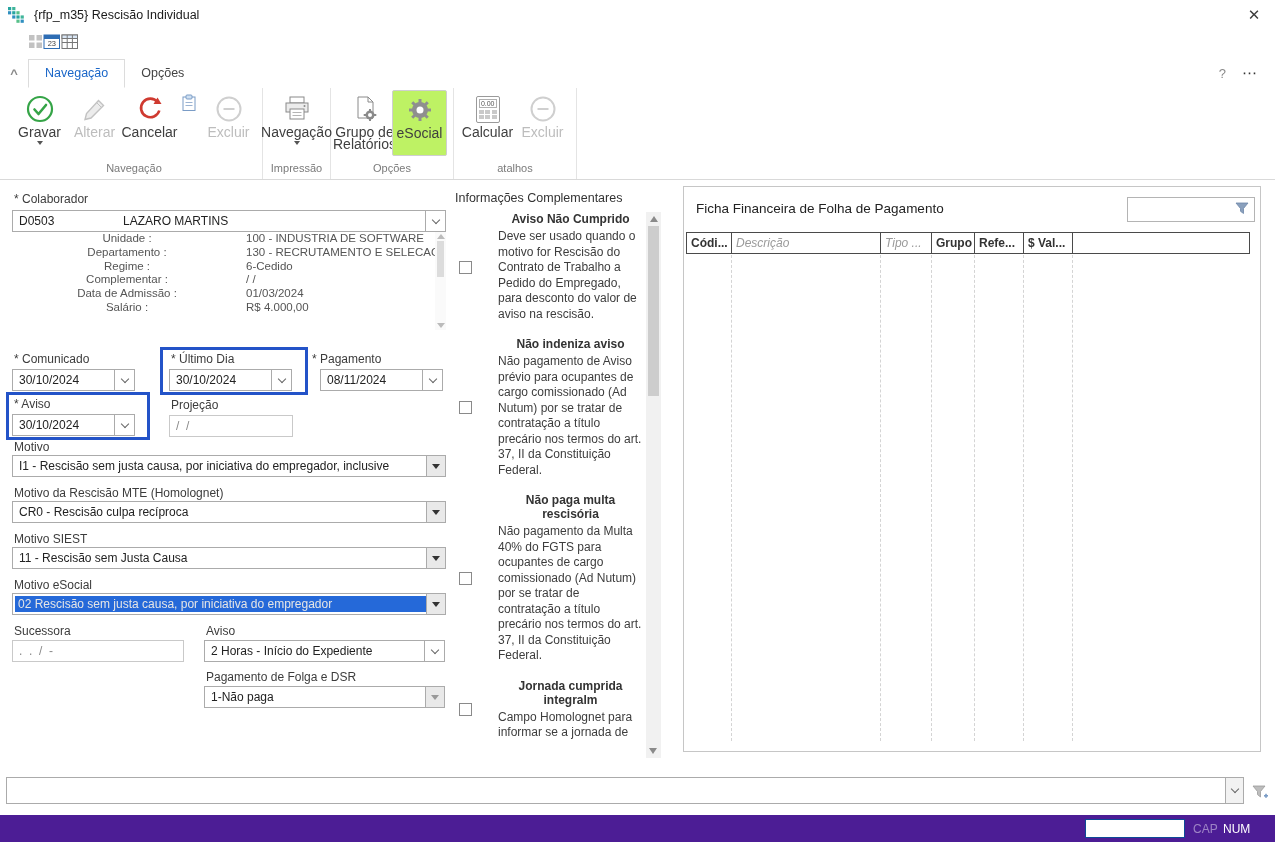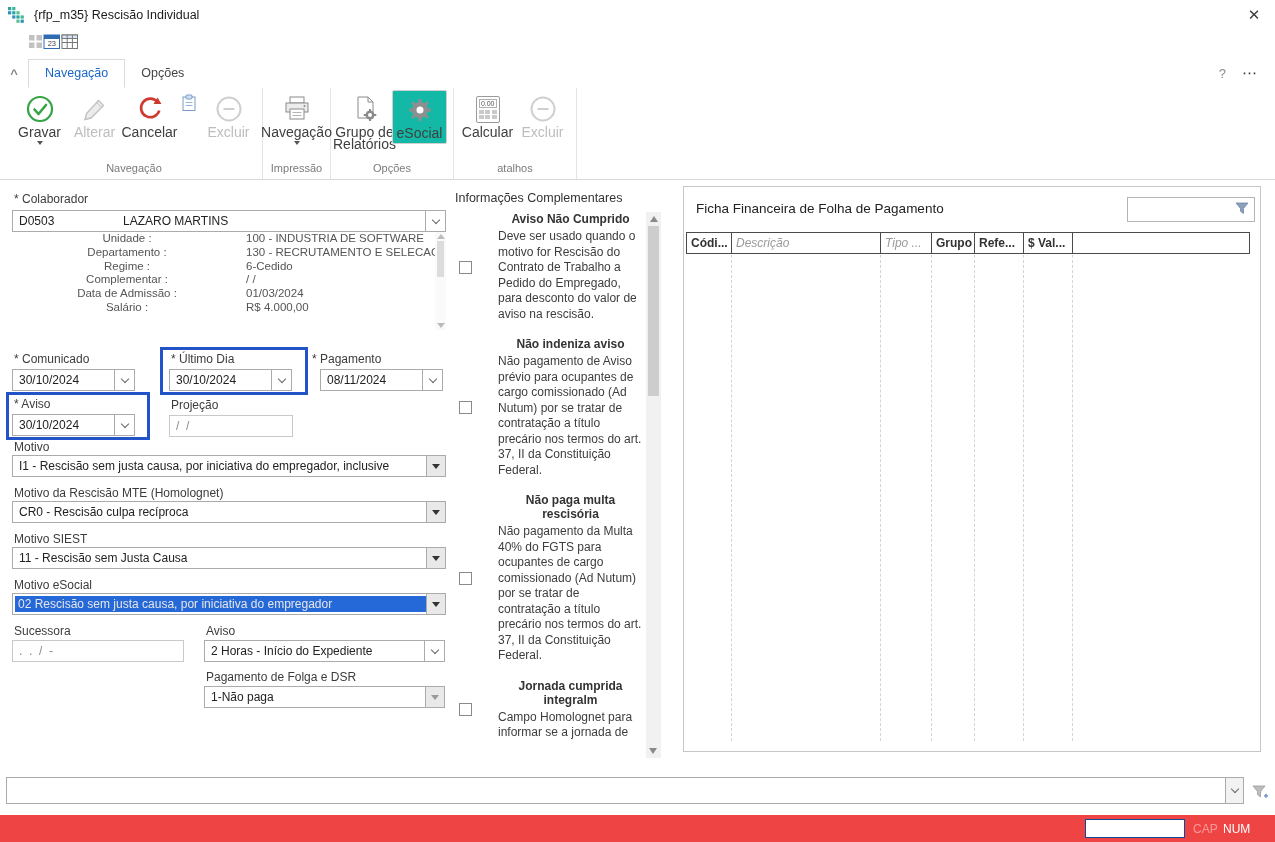--- a/index.html
+++ b/index.html
@@ -31,21 +31,21 @@
   
   .ribbon { position: absolute; left: 0; top: 88px; width: 1275px; height: 92px;
     border-bottom: 1px solid #d9d9d9; display: flex; align-items: stretch; padding-left: 6px; background: #fff; }
   .rgroup { display: flex; flex-direction: column; border-right: 1px solid #e4e4e4; padding: 2px 6px 0; }
   .rbtns { display: flex; align-items: flex-start; flex: 1; }
   .gname { text-align: center; font-size: 11px; color: #7a7a7a; padding: 0 0 5px; }
   .rb { width: 55px; display: flex; flex-direction: column; align-items: center; padding-top: 3px; gap: 1px; }
   .rb .ric { height: 32px; display: flex; align-items: center; justify-content: center; }
   .rb .lbl { font-size: 14px; color: #3f3f3f; text-align: center; line-height: 12px; }
   .rb.disabled .lbl { color: #bdbdbd; }
-  .rb.framed { border: 1px solid #cfcfcf; background: #14b8a6; border-radius: 2px; height: 54px; }
+  .rb.framed { border: 1px solid #cfcfcf; background: #bef264; border-radius: 2px; height: 66px; }
   .rb.mini { width: 24px; padding-top: 4px; }
   .tri-down { width: 0; height: 0; border-left: 3.5px solid transparent; border-right: 3.5px solid transparent;
     border-top: 4px solid #555; margin-top: 2px; }
   .calc-icon { width: 24px; height: 27px; border: 1px solid #9a9a9a; border-radius: 2px; background: #fff; padding: 2px; }
   .calc-display { height: 9px; border: 1px solid #b0b0b0; font-size: 7px; line-height: 7px; text-align: right;
     color: #555; padding-right: 1px; overflow: hidden; }
   .calc-keys { display: grid; grid-template-columns: repeat(3, 1fr); gap: 1.5px; margin-top: 2.5px; }
   .calc-keys i { height: 3.5px; background: #c9c9c9; display: block; }
 
   
@@ -103,21 +103,21 @@
   .gline { position: absolute; top: 68px; bottom: 10px; width: 0; border-left: 1px dashed #d4d4d4; }
 
   
   .bottom-combo { position: absolute; left: 6px; top: 777px; width: 1238px; height: 27px; border: 1px solid #ababab;
     background: #fff; display: flex; }
   .bc-text { flex: 1; }
   .bc-dd { width: 18px; border-left: 1px solid #ababab; background: #f2f2f2; display: flex; align-items: center; justify-content: center; }
   .bottom-funnel { position: absolute; left: 1249px; top: 781px; width: 22px; height: 22px; display: flex; align-items: center; justify-content: center; }
 
   
-  .statusbar { position: absolute; left: 0; top: 815px; width: 1275px; height: 27px; background: #ef4444; }
+  .statusbar { position: absolute; left: 0; top: 815px; width: 1275px; height: 27px; background: #4c1d95; }
   .sb-input { position: absolute; left: 1085px; top: 4px; width: 100px; height: 19px; background: #fff; border: 1px solid #0d4a97; }
   .sb-cap { position: absolute; left: 1193px; top: 7px; color: rgba(255,255,255,0.45); font-size: 12px; }
   .sb-num { position: absolute; left: 1223px; top: 7px; color: #fff; font-size: 12px; }
 </style>
 </head>
 <body>
 
 <div class="titlebar">
   <span class="qicon">
     <svg width="20" height="20" viewBox="0 0 20 20">

